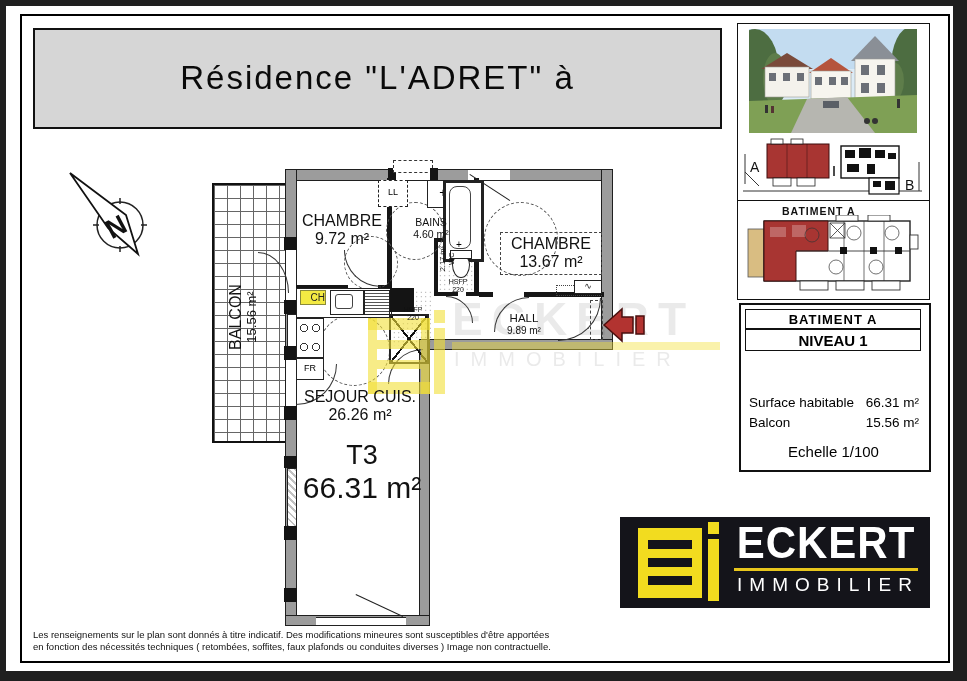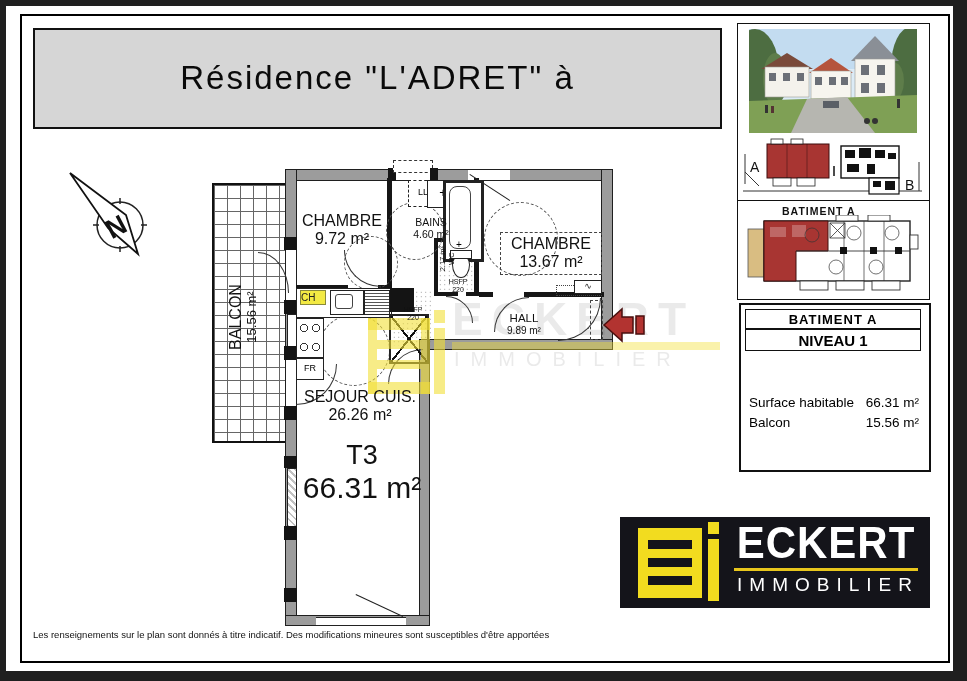--- a/index.html
+++ b/index.html
@@ -100,31 +100,31 @@
   <div class="dotfloor" style="left:438px;top:242px;width:36px;height:50px"></div>
   <div class="lbl" style="left:394px;top:306px;width:38px;font-size:7px">
     <div>HSFP</div>
     <div>220</div>
   </div>
   <div class="lbl" style="left:440px;top:278px;width:36px;font-size:7px">
     <div>HSFP</div>
     <div>220</div>
   </div>
 
-  <div class="fix" style="left:408px;top:180px;width:28px;height:25px;border-style:dashed;font-size:9px;text-align:center;line-height:23px"><span>LL</span></div>
+  <div class="fix" style="left:378px;top:180px;width:28px;height:25px;border-style:dashed;font-size:9px;text-align:center;line-height:23px"><span>LL</span></div>
   <div class="fix" style="left:427px;top:180px;width:30px;height:26px;font-size:13px;text-align:center;line-height:24px">+</div>
   <div class="fix" style="left:443px;top:180px;width:35px;height:76px;border-width:3px">
     <div class="abs" style="left:3px;top:3px;width:22px;height:63px;border:1px solid #444;border-radius:8px"></div>
     <div class="abs" style="left:10px;top:56px;font-size:10px">+</div>
   </div>
   <div class="fix" style="left:452px;top:254px;width:16px;height:22px;border-radius:50% 50% 50% 50%/45% 45% 55% 55%"></div>
   <div class="fix" style="left:450px;top:250px;width:20px;height:7px"></div>
 
   <div class="fix" style="left:296px;top:288px;width:94px;height:28px"></div>
-  <div class="abs" style="left:300px;top:290px;width:26px;height:15px;background:#f3ea43;border:1px solid #8a8a3a;z-index:5;font-size:10px;text-align:left;line-height:14px;color:#222"><span>CH</span></div>
+  <div class="abs" style="left:300px;top:290px;width:26px;height:15px;background:#f3ea43;border:1px solid #8a8a3a;z-index:5;font-size:10px;text-align:right;line-height:14px;color:#222"><span>CH</span></div>
   <div class="fix" style="left:330px;top:290px;width:32px;height:23px">
     <div class="abs" style="left:4px;top:3px;width:18px;height:15px;border:1px solid #444;border-radius:3px"></div>
   </div>
   <div class="fix" style="left:364px;top:290px;width:24px;height:23px;background:repeating-linear-gradient(#fff 0 2px,#555 2px 3px)"></div>
   <div class="blk" style="left:390px;top:288px;width:24px;height:24px;z-index:4"></div>
   <div class="fix" style="left:389px;top:314px;width:36px;height:46px;border-width:2px;background:linear-gradient(to top right,transparent calc(50% - 1px),#111 calc(50% - 1px) calc(50% + 1px),transparent calc(50% + 1px)),linear-gradient(to bottom right,transparent calc(50% - 1px),#111 calc(50% - 1px) calc(50% + 1px),transparent calc(50% + 1px))"></div>
   <div class="fix" style="left:296px;top:318px;width:26px;height:38px;background-image:radial-gradient(circle 4px at 7px 9px,transparent 3px,#333 3px 4px,transparent 4px),radial-gradient(circle 4px at 19px 9px,transparent 3px,#333 3px 4px,transparent 4px),radial-gradient(circle 4px at 7px 28px,transparent 3px,#333 3px 4px,transparent 4px),radial-gradient(circle 4px at 19px 28px,transparent 3px,#333 3px 4px,transparent 4px)"></div>
   <div class="fix" style="left:296px;top:358px;width:26px;height:20px;font-size:9px;text-align:center;line-height:18px"><span>FR</span></div>
 
   <div class="zig" style="left:574px;top:280px;width:26px;height:12px">∿</div>
@@ -283,32 +283,34 @@
     <div class="abs" style="left:4px;top:4px;width:176px;height:20px;border:1.5px solid #111;font-size:13px;font-weight:bold;letter-spacing:1px;text-align:center;line-height:19px">BATIMENT A</div>
     <div class="abs" style="left:4px;top:24px;width:176px;height:22px;border:1.5px solid #111;font-size:15px;font-weight:bold;text-align:center;line-height:21px">NIVEAU 1</div>
     <div class="abs" style="left:8px;top:90px;width:170px;font-size:13.5px;display:flex;justify-content:space-between">
       <span>Surface habitable</span>
       <span>66.31 m²</span>
     </div>
     <div class="abs" style="left:8px;top:110px;width:170px;font-size:13.5px;display:flex;justify-content:space-between">
       <span>Balcon</span>
       <span>15.56 m²</span>
     </div>
+    <div class="abs" style="left:0;top:138px;width:185px;font-size:15px;text-align:center">Echelle 1/100</div>
   </div>
 
   <div class="abs" style="left:620px;top:517px;width:310px;height:91px;background:#14141a;z-index:5">
     <div class="abs" style="left:18px;top:11px;width:64px;height:70px;background:#f2dc1f">
       <div class="abs" style="left:10px;top:12px;width:44px;height:9px;background:#14141a"></div>
       <div class="abs" style="left:10px;top:30px;width:44px;height:9px;background:#14141a"></div>
       <div class="abs" style="left:10px;top:48px;width:44px;height:9px;background:#14141a"></div>
     </div>
     <div class="abs" style="left:88px;top:5px;width:11px;height:12px;background:#f2dc1f"></div>
     <div class="abs" style="left:88px;top:22px;width:11px;height:62px;background:#f2dc1f"></div>
     <div class="abs" style="left:113px;top:2px;width:186px;font-size:42px;font-weight:bold;letter-spacing:1px;color:#fff;transform:scaleY(1.05);text-align:center">ECKERT</div>
     <div class="abs" style="left:114px;top:51px;width:184px;height:3px;background:#e8c61c"></div>
     <div class="abs" style="left:113px;top:57px;width:190px;font-size:19px;letter-spacing:7px;color:#fff;text-align:center">IMMOBILIER</div>
   </div>
 
   <div class="abs" style="left:33px;top:629px;width:620px;font-size:9.5px;color:#111;line-height:1.3;z-index:2">
     <div>Les renseignements sur le plan sont donnés à titre indicatif. Des modifications mineures sont susceptibles d'être apportées</div>
+    <div>en fonction des nécessités techniques ( retombées, soffites, faux plafonds ou conduites diverses )   Image non contractuelle.</div>
   </div>
 
 </div>
 
 </body></html>

